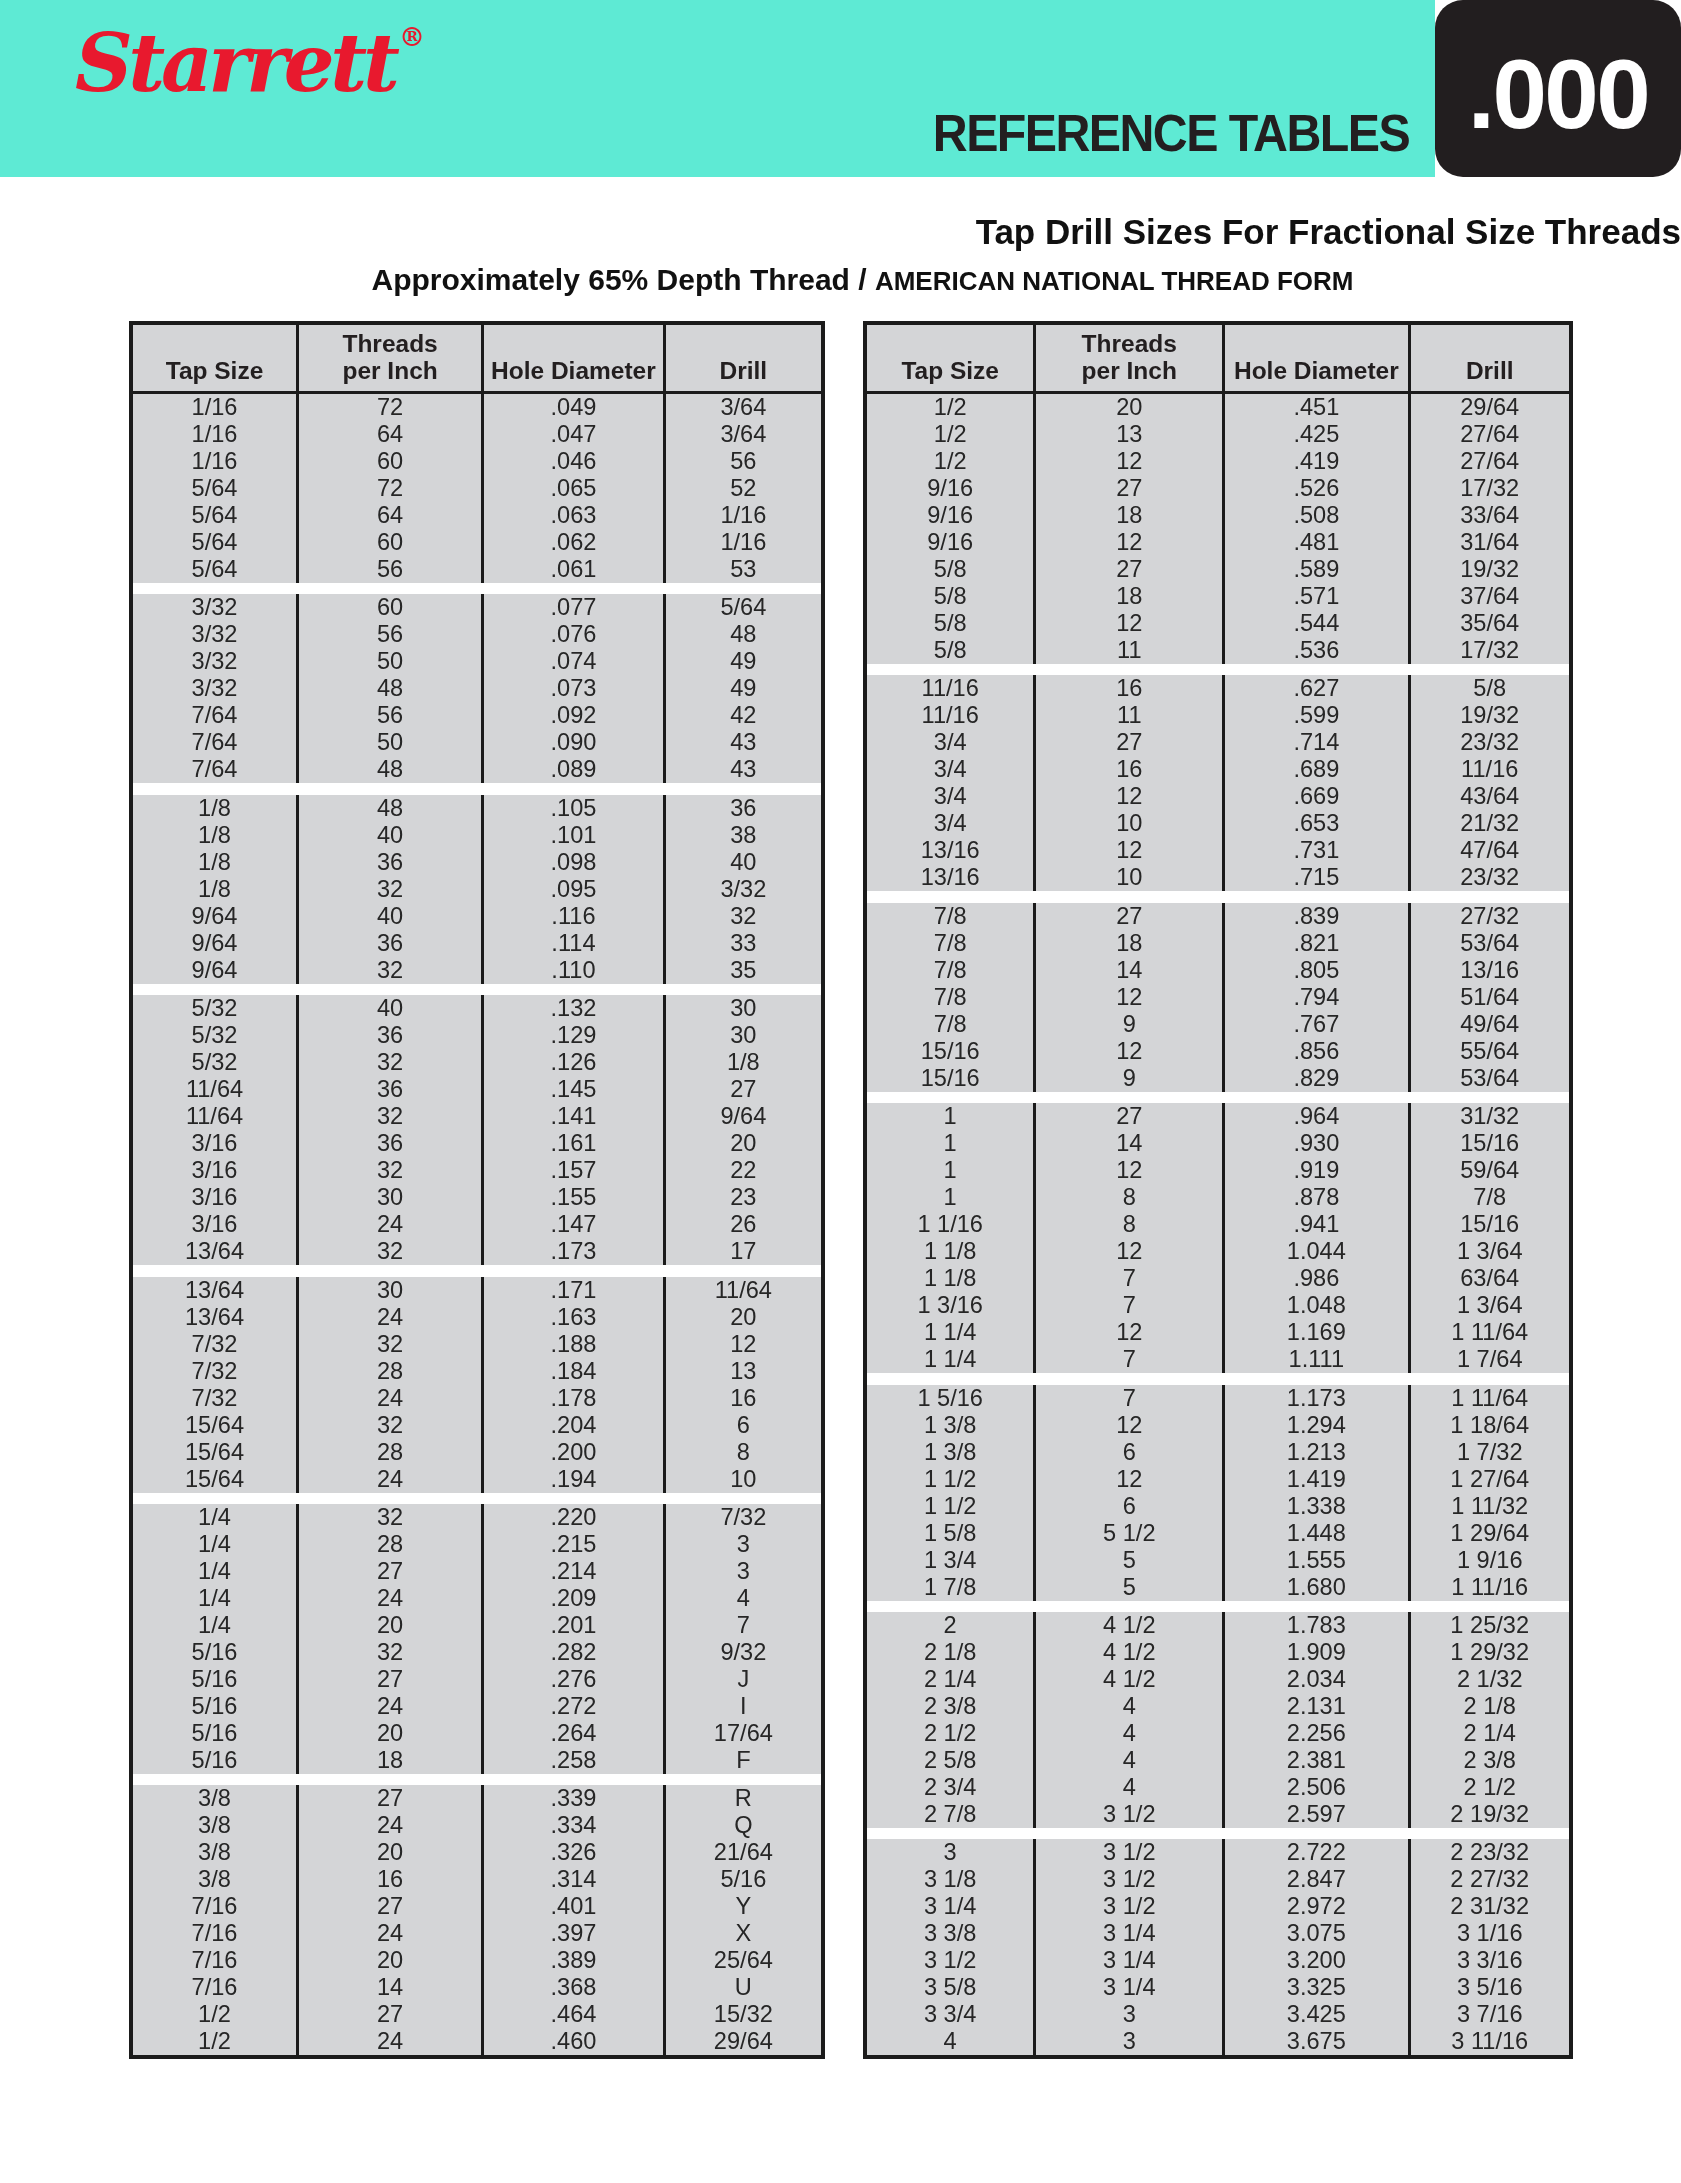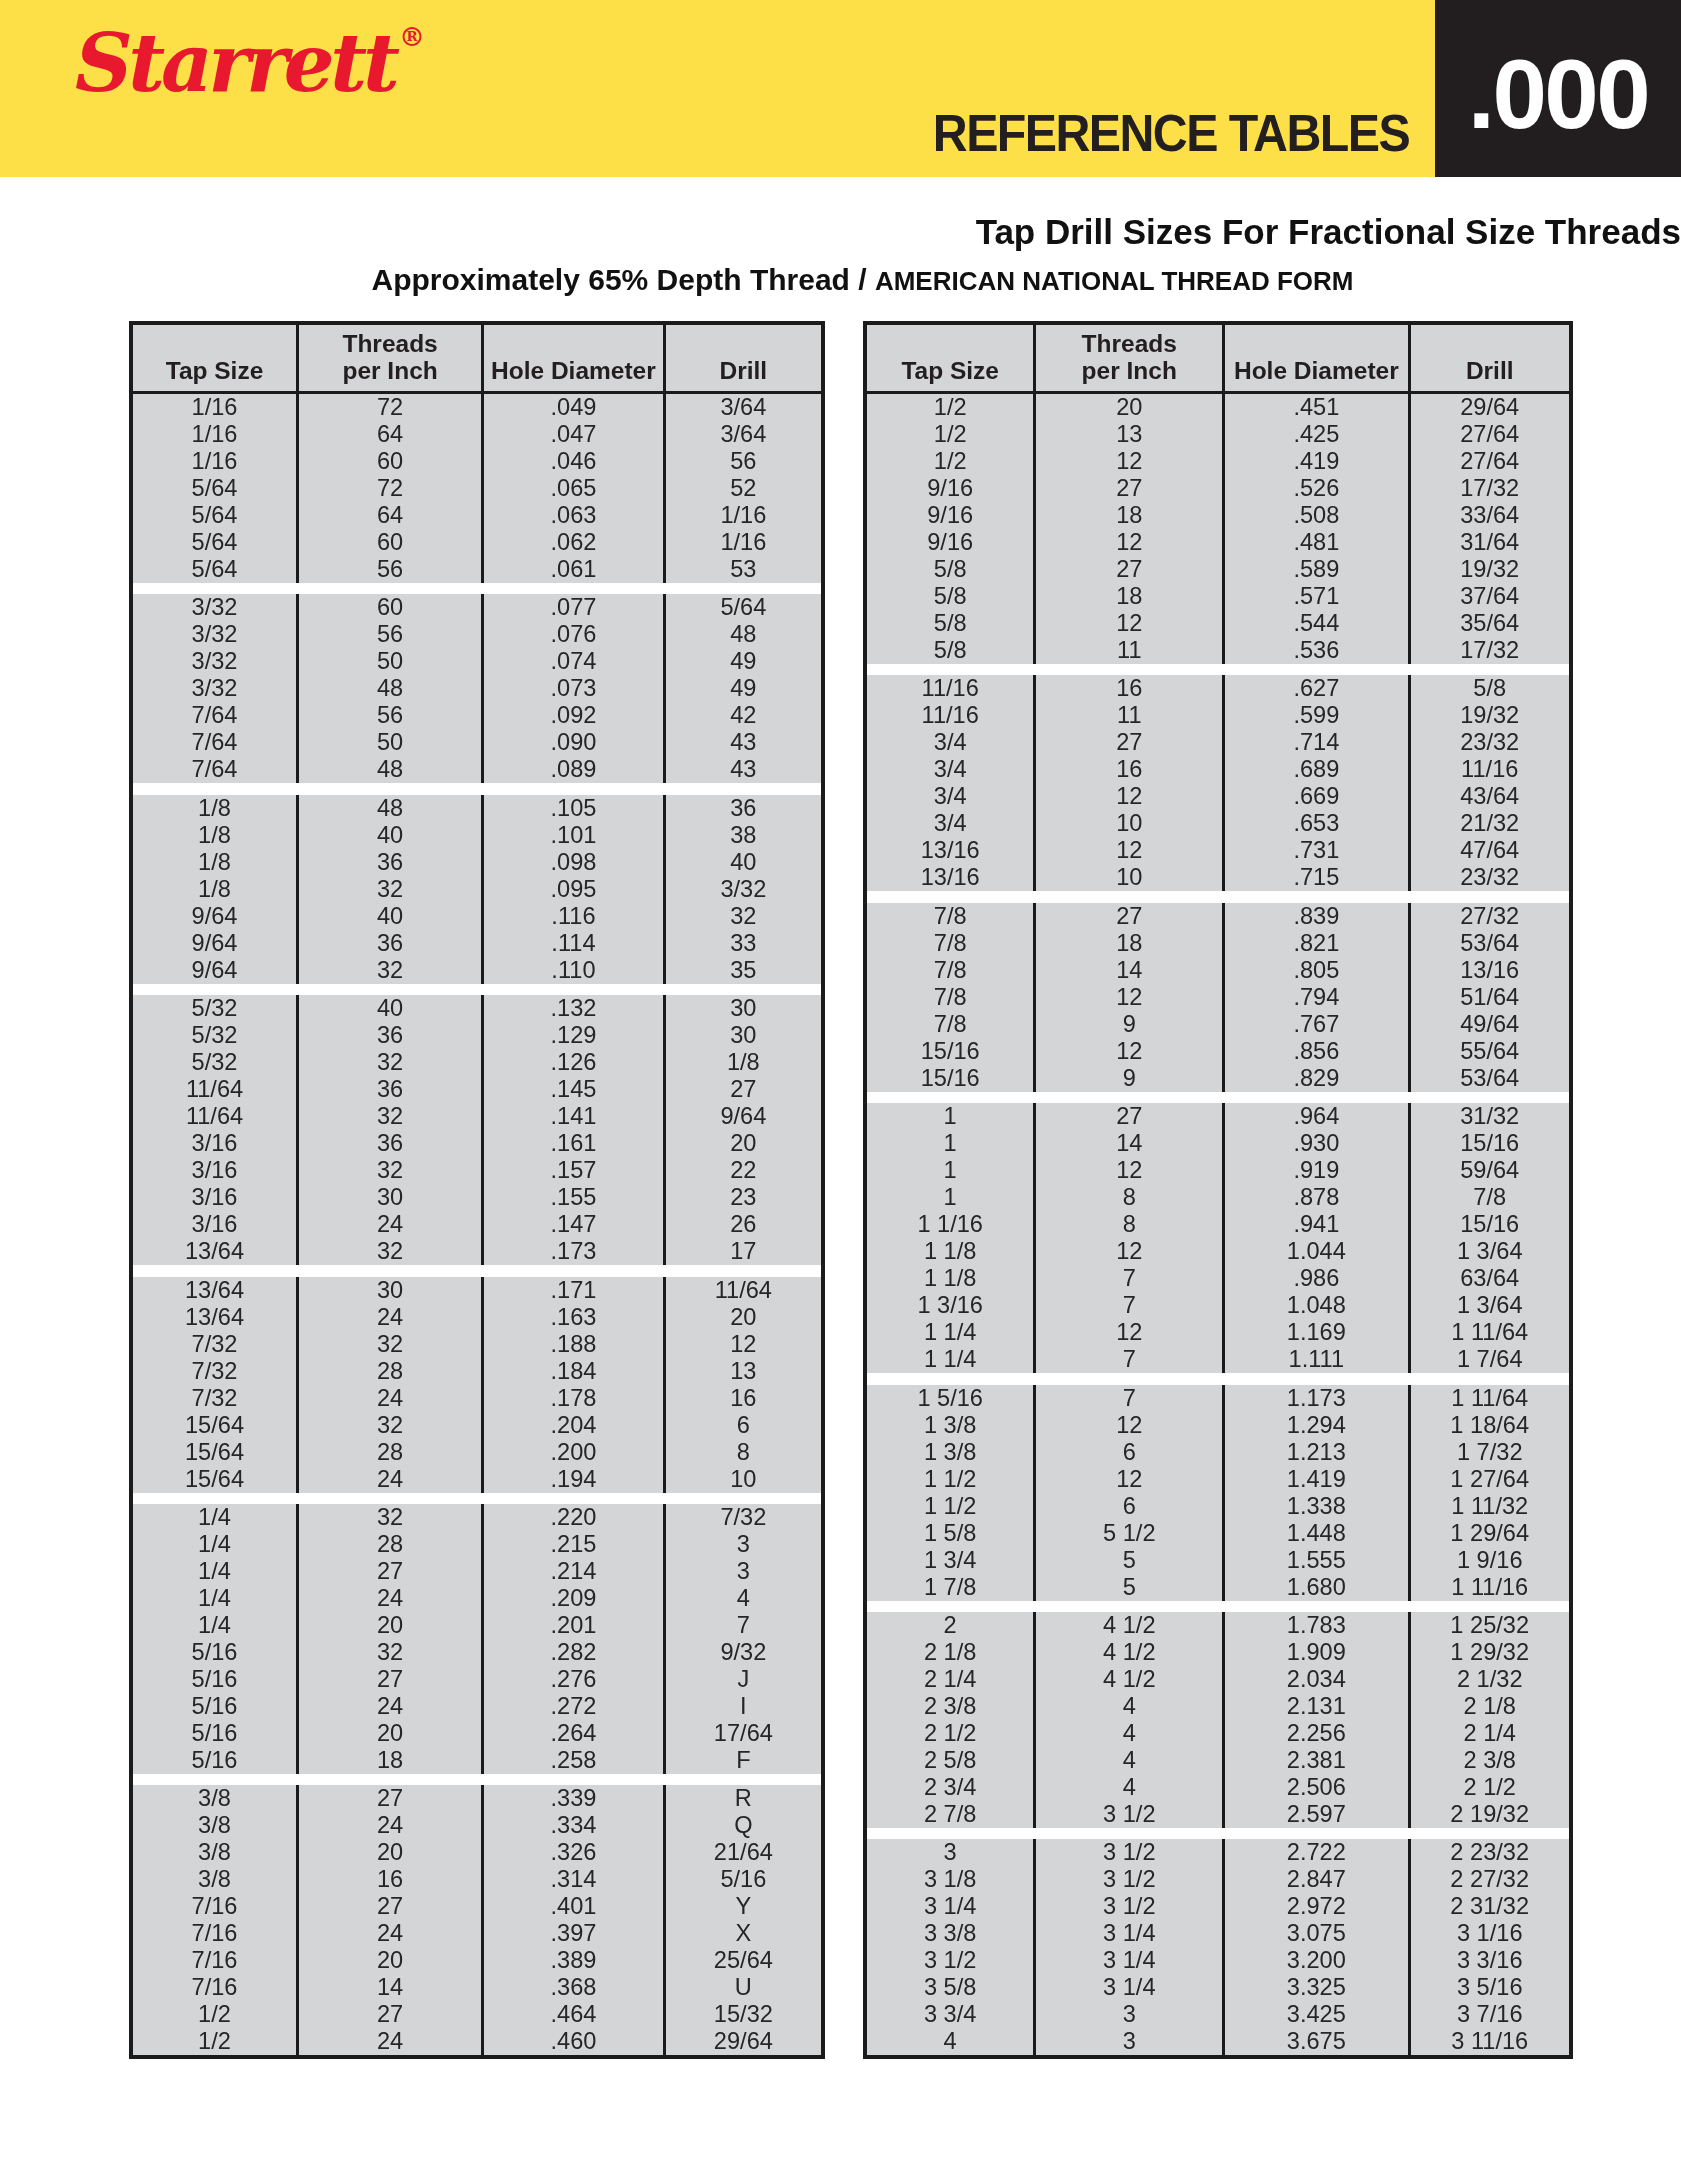--- a/index.html
+++ b/index.html
@@ -7,24 +7,24 @@
   body {
     height: 2184px;
     background: #ffffff;
     font-family: "Liberation Sans", sans-serif;
     position: relative;
     color: #231f20;
   }
 
   
   .topbar { display: flex; width: 1681px; height: 177px; }
-  .topbar-gray { flex: 1; position: relative; background: #fde047; }
+  .topbar-gray { flex: 1; position: relative; background: #5eead4; }
   .topbar-black {
     width: 246px; background: #221e1f;
-    display: flex; align-items: center; justify-content: center;
+    display: flex; align-items: center; justify-content: center; border-radius: 28px;
   }
   .page-code {
     color: #ffffff; font-weight: 700; font-size: 98px;
     letter-spacing: -2.6px; padding-top: 12.2px;
   }
   .logo {
     position: absolute; left: 75px; top: 21px;
     font-family: "DejaVu Serif", serif; font-style: italic; font-weight: 700;
     font-size: 80px; line-height: 1.05; color: #e8192e; letter-spacing: -4.4px;
     white-space: nowrap;

